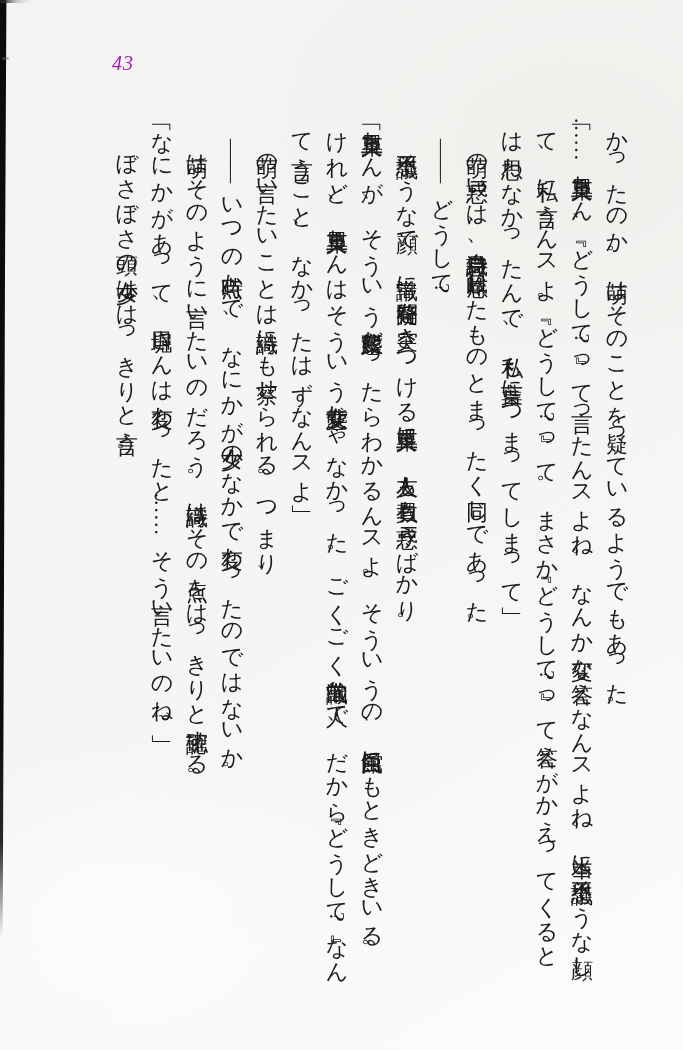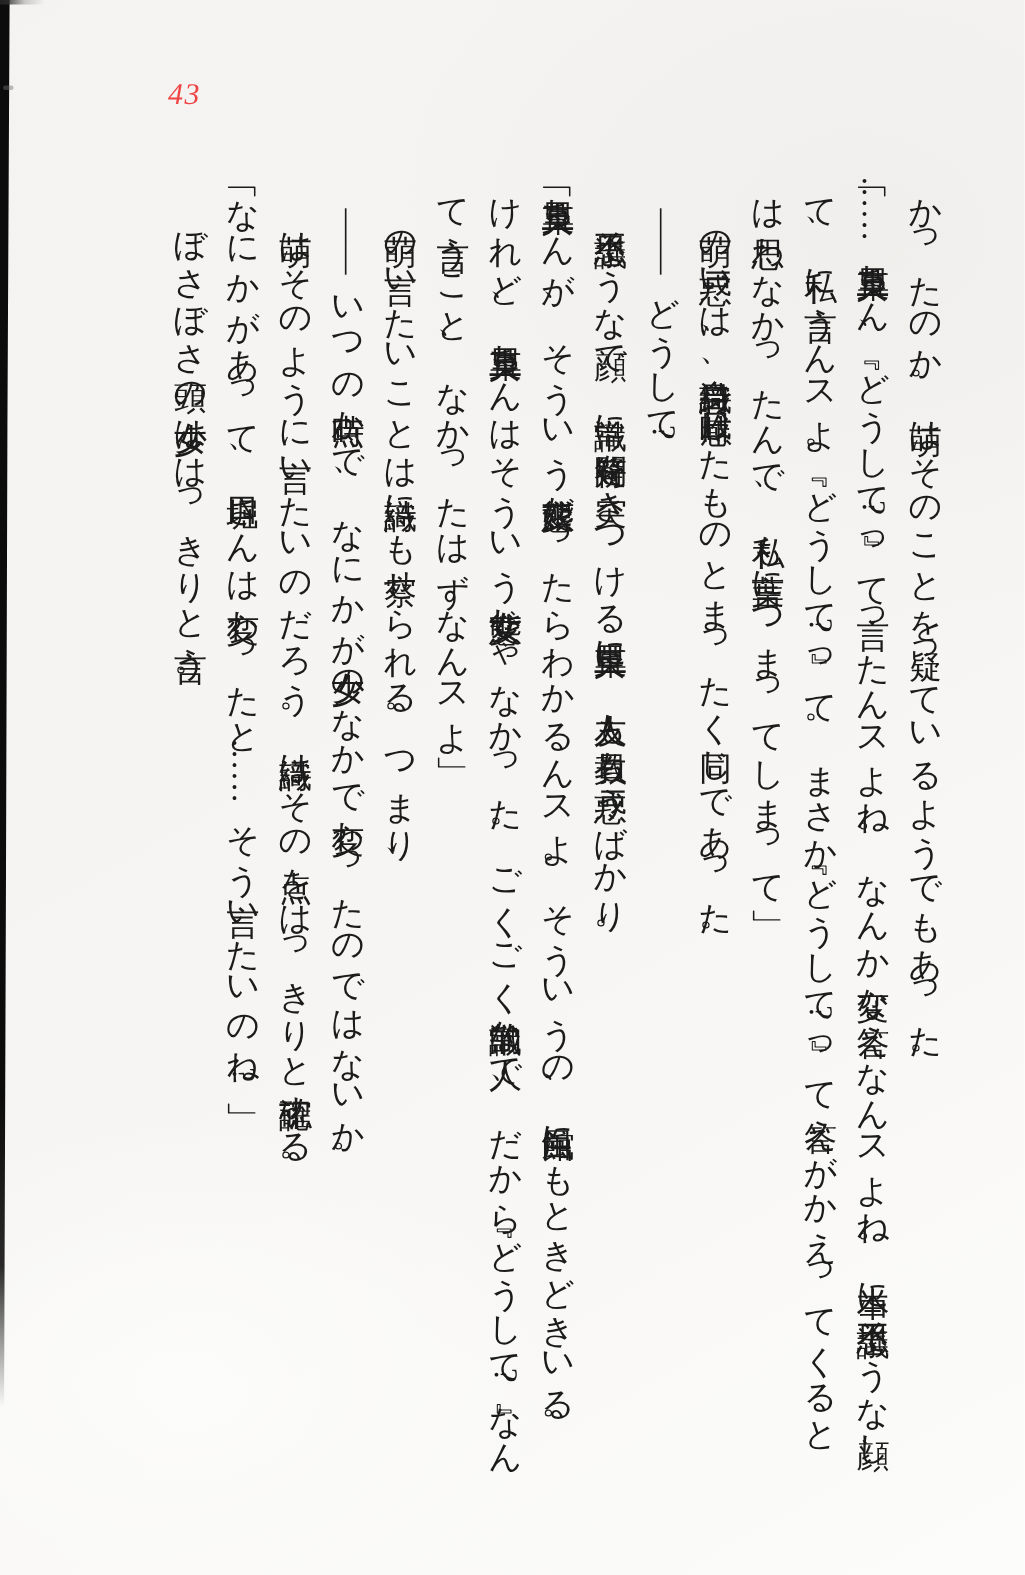--- a/index.html
+++ b/index.html
@@ -44,21 +44,21 @@
     background: rgba(110,110,110,0.45);
     border-radius: 2px;
   }
 
   .page-number {
     position: absolute;
     top: 52px; left: 112px;
     font-size: 20px;
     font-style: italic;
     letter-spacing: 1px;
-    color: #ef4444;
+    color: #a21caf;
   }
 
   .text-block {
     position: absolute;
     top: 117px;
     right: 48px;
     width: 574px;
     height: 860px;
     writing-mode: vertical-rl;
     text-orientation: mixed;

